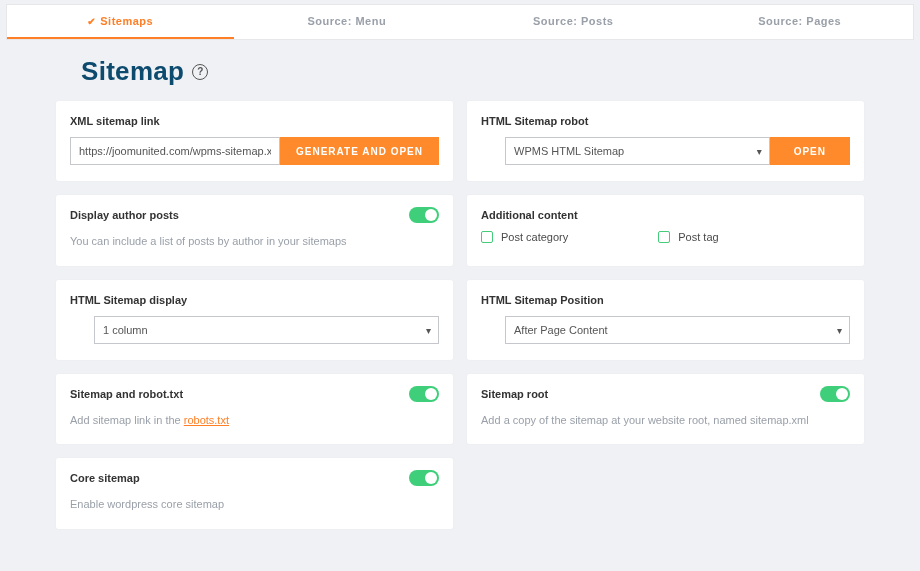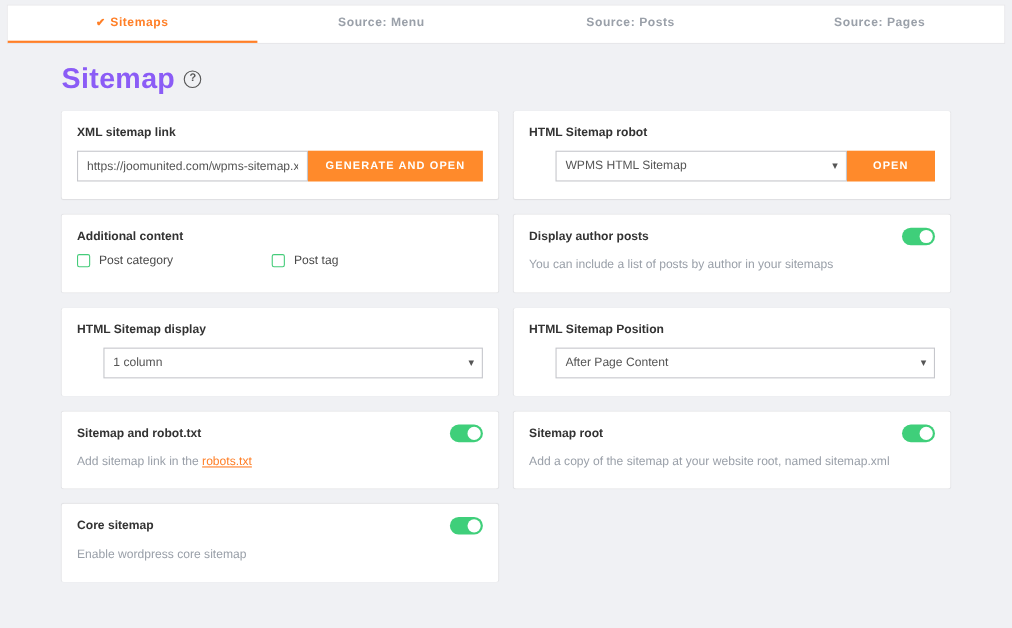--- a/index.html
+++ b/index.html
@@ -39,22 +39,23 @@
   padding: 16px 56px 20px;
 }
 .title-row {
   display: flex;
   align-items: center;
   margin-bottom: 14px;
 }
 .page-title {
   font-size: 26px;
   font-weight: 600;
-  color: #8b5cf6;
+  color: #0c4a6e;
   letter-spacing: 0.3px;
+  margin-left: 25px;
 }
 .help-icon {
   width: 16px; height: 16px;
   border: 1.5px solid #555;
   border-radius: 50%;
   display: flex;
   align-items: center;
   justify-content: center;
   font-size: 10px;
   color: #555;
@@ -205,43 +206,43 @@
       <div class="card-label">HTML Sitemap robot</div>
       <div class="input-row">
         <div class="select-wrap">
           <select class="select">
             <option>WPMS HTML Sitemap</option>
           </select>
           <span class="select-caret">▾</span>
         </div>
         <button class="btn" style="padding:0 24px">OPEN</button>
       </div>
+    </div>
+
+    <div class="card">
+      <div class="card-label">Display author posts</div>
+      <div class="toggle"></div>
+      <div class="card-desc">You can include a list of posts by author in your sitemaps</div>
     </div>
 
     <div class="card">
       <div class="card-label">Additional content</div>
       <div class="checks-row">
         <label class="check-item">
           <span class="checkbox"></span>
           <span>Post category</span>
         </label>
         <label class="check-item">
           <span class="checkbox"></span>
           <span>Post tag</span>
         </label>
       </div>
     </div>
 
     <div class="card">
-      <div class="card-label">Display author posts</div>
-      <div class="toggle"></div>
-      <div class="card-desc">You can include a list of posts by author in your sitemaps</div>
-    </div>
-
-    <div class="card">
       <div class="card-label">HTML Sitemap display</div>
       <div class="select-wrap">
         <select class="select">
           <option>1 column</option>
         </select>
         <span class="select-caret">▾</span>
       </div>
     </div>
 
     <div class="card">

